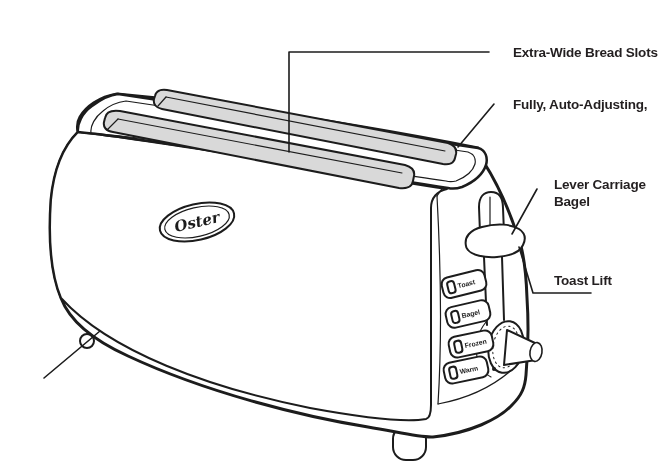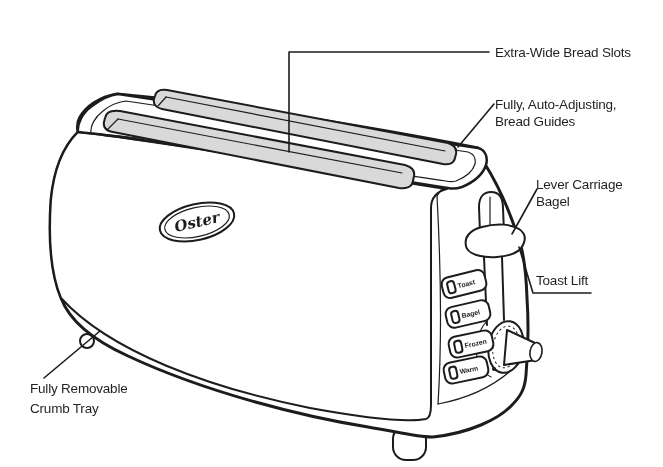--- a/index.html
+++ b/index.html
@@ -25,22 +25,22 @@
   .btn-label{
     font-family:"Liberation Sans",sans-serif;font-weight:bold;font-size:6.8px;
     fill:var(--line);letter-spacing:0;
   }
   .logo-text{
     font-family:"DejaVu Serif",serif;font-style:italic;font-weight:bold;
     font-size:15px;fill:var(--line);
   }
   
   .callout{
-    position:absolute;color:var(--text);font-weight:normal;font-size:13.5px;
-    line-height:17px;letter-spacing:-0.2px;white-space:nowrap;
+    position:absolute;color:var(--text);font-weight:bold;font-size:13.5px;
+    line-height:17px;letter-spacing:-0.2px;white-space:nowrap;margin-left:18px;
   }
   .callout.wide{line-height:20px;}
 </style>
 </head>
 <body>
 
 <div class="stage">
 
   <svg width="663" height="467" viewBox="0 0 663 467">
 
@@ -183,30 +183,25 @@
       <path class="st n s16" d="M 44,378 L 100,331"></path>
     </g>
   </svg>
 
   <div class="callout" style="left:495px;top:44px">
     <div>Extra-Wide Bread Slots</div>
   </div>
 
   <div class="callout" style="left:495px;top:96px">
     <div>Fully, Auto-Adjusting,</div>
-    <div>Bread Guides</div>
   </div>
 
   <div class="callout" style="left:536px;top:176px">
     <div>Lever Carriage</div>
     <div>Bagel</div>
   </div>
 
   <div class="callout" style="left:536px;top:272px">
     <div>Toast Lift</div>
   </div>
 
-  <div class="callout wide" style="left:30px;top:379px">
-    <div>Fully Removable</div>
-    <div>Crumb Tray</div>
-  </div>
 
 </div>
 
 </body></html>

